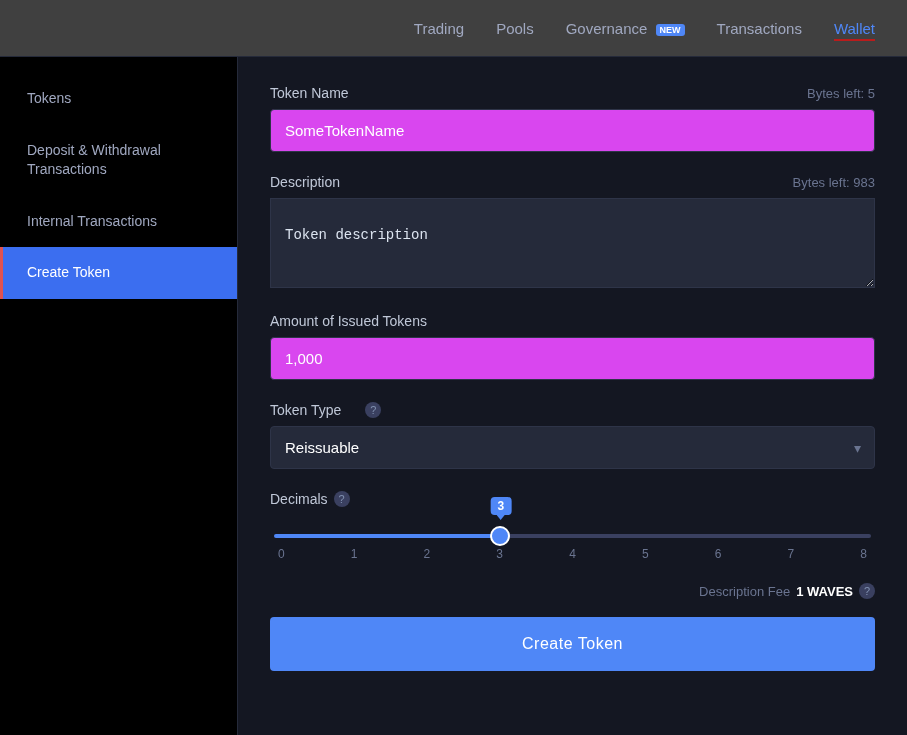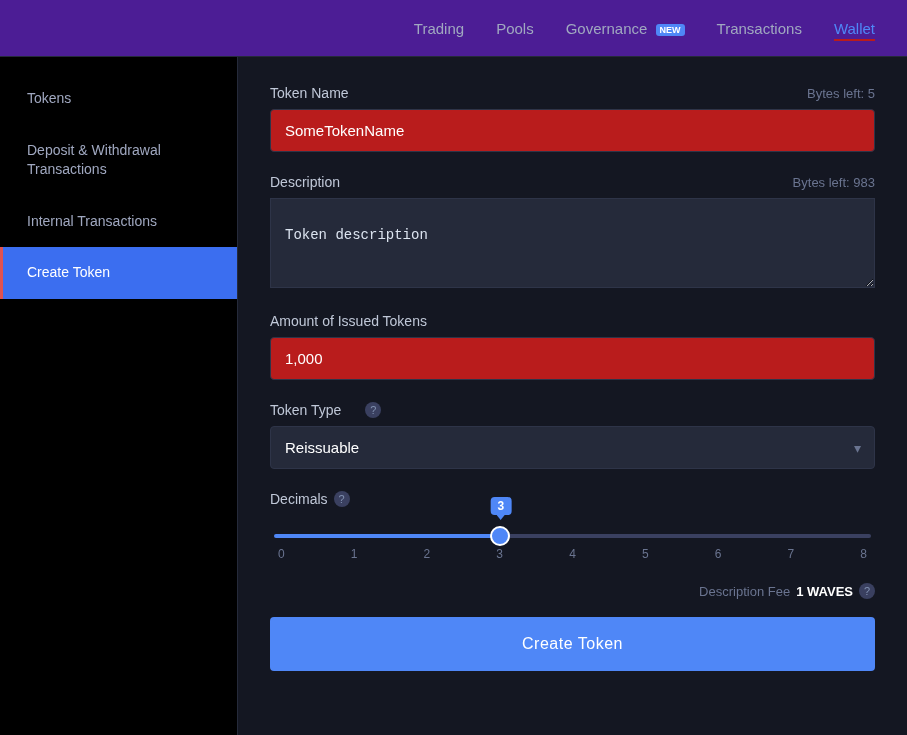--- a/index.html
+++ b/index.html
@@ -8,21 +8,21 @@
       color: #e0e0e0;
       font-family: 'Segoe UI', Arial, sans-serif;
       font-size: 14px;
       width: 907px;
       height: 735px;
       overflow: hidden;
     }
 
     
     .top-nav {
-      background: #4c1d95;
+      background: #404040;
       height: 57px;
       display: flex;
       align-items: center;
       justify-content: flex-end;
       padding: 0 32px;
       border-bottom: 1px solid #252a3a;
     }
     .nav-items {
       display: flex;
       align-items: center;
@@ -100,21 +100,21 @@
     .field-label {
       color: #c0c8d8;
       font-size: 14px;
     }
     .field-bytes {
       color: #6a7490;
       font-size: 13px;
     }
     .field-input {
       width: 100%;
-      background: #b91c1c;
+      background: #d946ef;
       border: 1px solid #2e3448;
       border-radius: 4px;
       color: #fff;
       font-size: 15px;
       padding: 12px 14px;
       outline: none;
       font-family: inherit;
     }
     .field-textarea {
       width: 100%;

